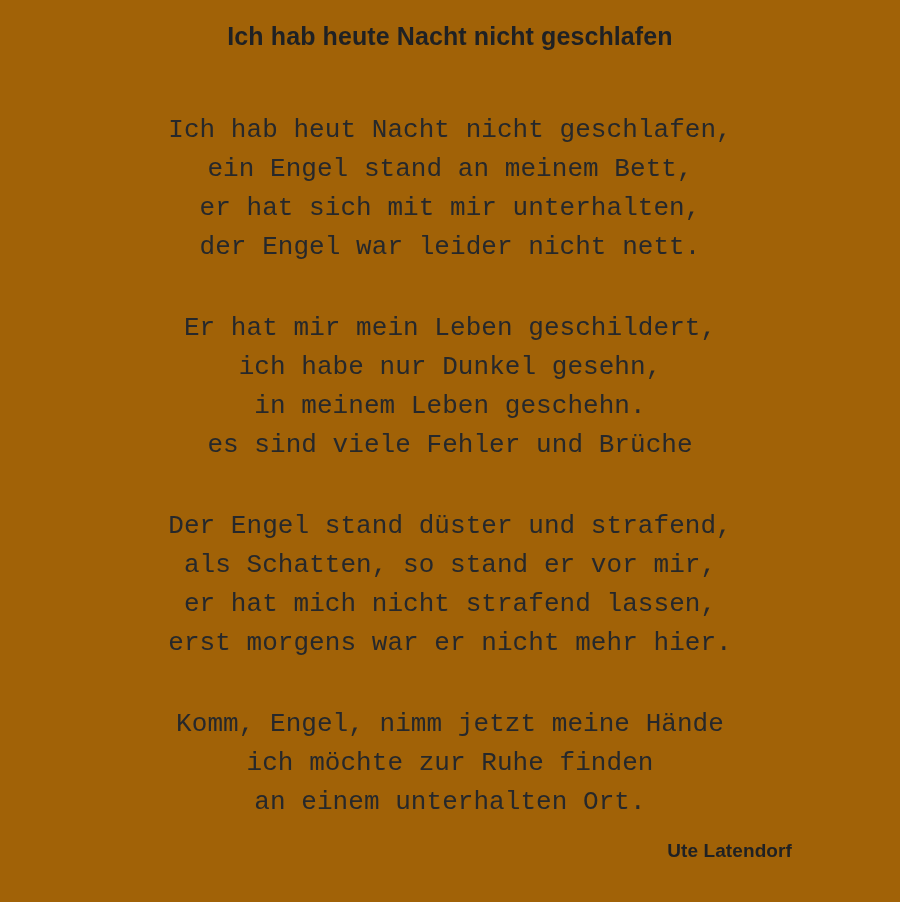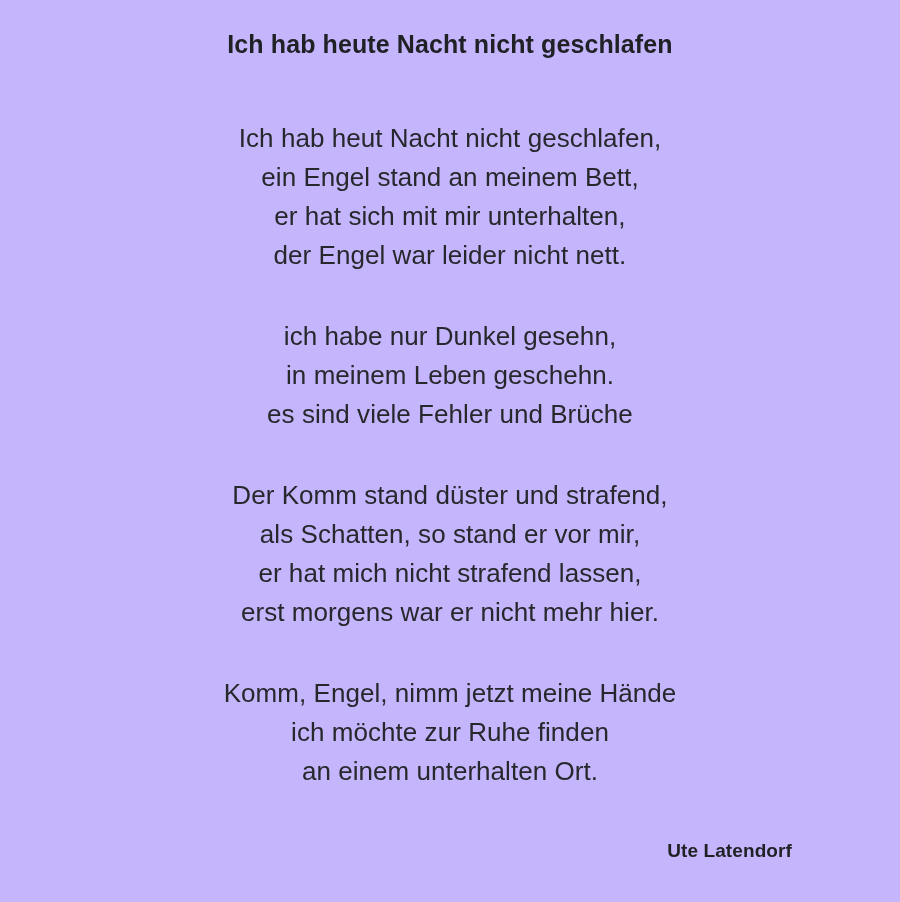--- a/index.html
+++ b/index.html
@@ -9,24 +9,24 @@
   body {
     width: 900px;
     height: 902px;
     background: #ffffff;
     font-family: "Liberation Sans", sans-serif;
   }
   .page {
     position: relative;
     width: 900px;
     height: 902px;
-    background: #c4b5fd;
+    background: #a16207;
     overflow: hidden;
     box-sizing: border-box;
-    padding: 8px;
+    padding: 0;
   }
   .poem-title {
     text-align: center;
     font-size: 25px;
     font-weight: bold;
     color: #1f2124;
     letter-spacing: 0.1px;
     margin: 20px 0 0 0;
     padding: 0 40px;
     line-height: 1.3;
@@ -41,20 +41,21 @@
   }
   .stanza:first-child {
     margin-top: 58px;
   }
   .line {
     font-size: 26px;
     color: #26282b;
     line-height: 39px;
     letter-spacing: 0.05px;
     white-space: pre;
+    font-family: Liberation Mono, monospace;
   }
   .author {
     position: absolute;
     right: 108px;
     bottom: 40px;
     font-size: 19px;
     font-weight: bold;
     color: #1f2124;
     letter-spacing: 0.1px;
   }
@@ -69,27 +70,28 @@
   <div class="stanzas">
 
     <div class="stanza">
       <div class="line">Ich hab heut Nacht nicht geschlafen,</div>
       <div class="line">ein Engel stand an meinem Bett,</div>
       <div class="line">er hat sich mit mir unterhalten,</div>
       <div class="line">der Engel war leider nicht nett.</div>
     </div>
 
     <div class="stanza">
+      <div class="line">Er hat mir mein Leben geschildert,</div>
       <div class="line">ich habe nur Dunkel gesehn,</div>
       <div class="line">in meinem Leben geschehn.</div>
       <div class="line">es sind viele Fehler und Brüche</div>
     </div>
 
     <div class="stanza">
-      <div class="line">Der Komm stand düster und strafend,</div>
+      <div class="line">Der Engel stand düster und strafend,</div>
       <div class="line">als Schatten, so stand er vor mir,</div>
       <div class="line">er hat mich nicht strafend lassen,</div>
       <div class="line">erst morgens war er nicht mehr hier.</div>
     </div>
 
     <div class="stanza">
       <div class="line">Komm, Engel, nimm jetzt meine Hände</div>
       <div class="line">ich möchte zur Ruhe finden</div>
       <div class="line">an einem unterhalten Ort.</div>
     </div>

